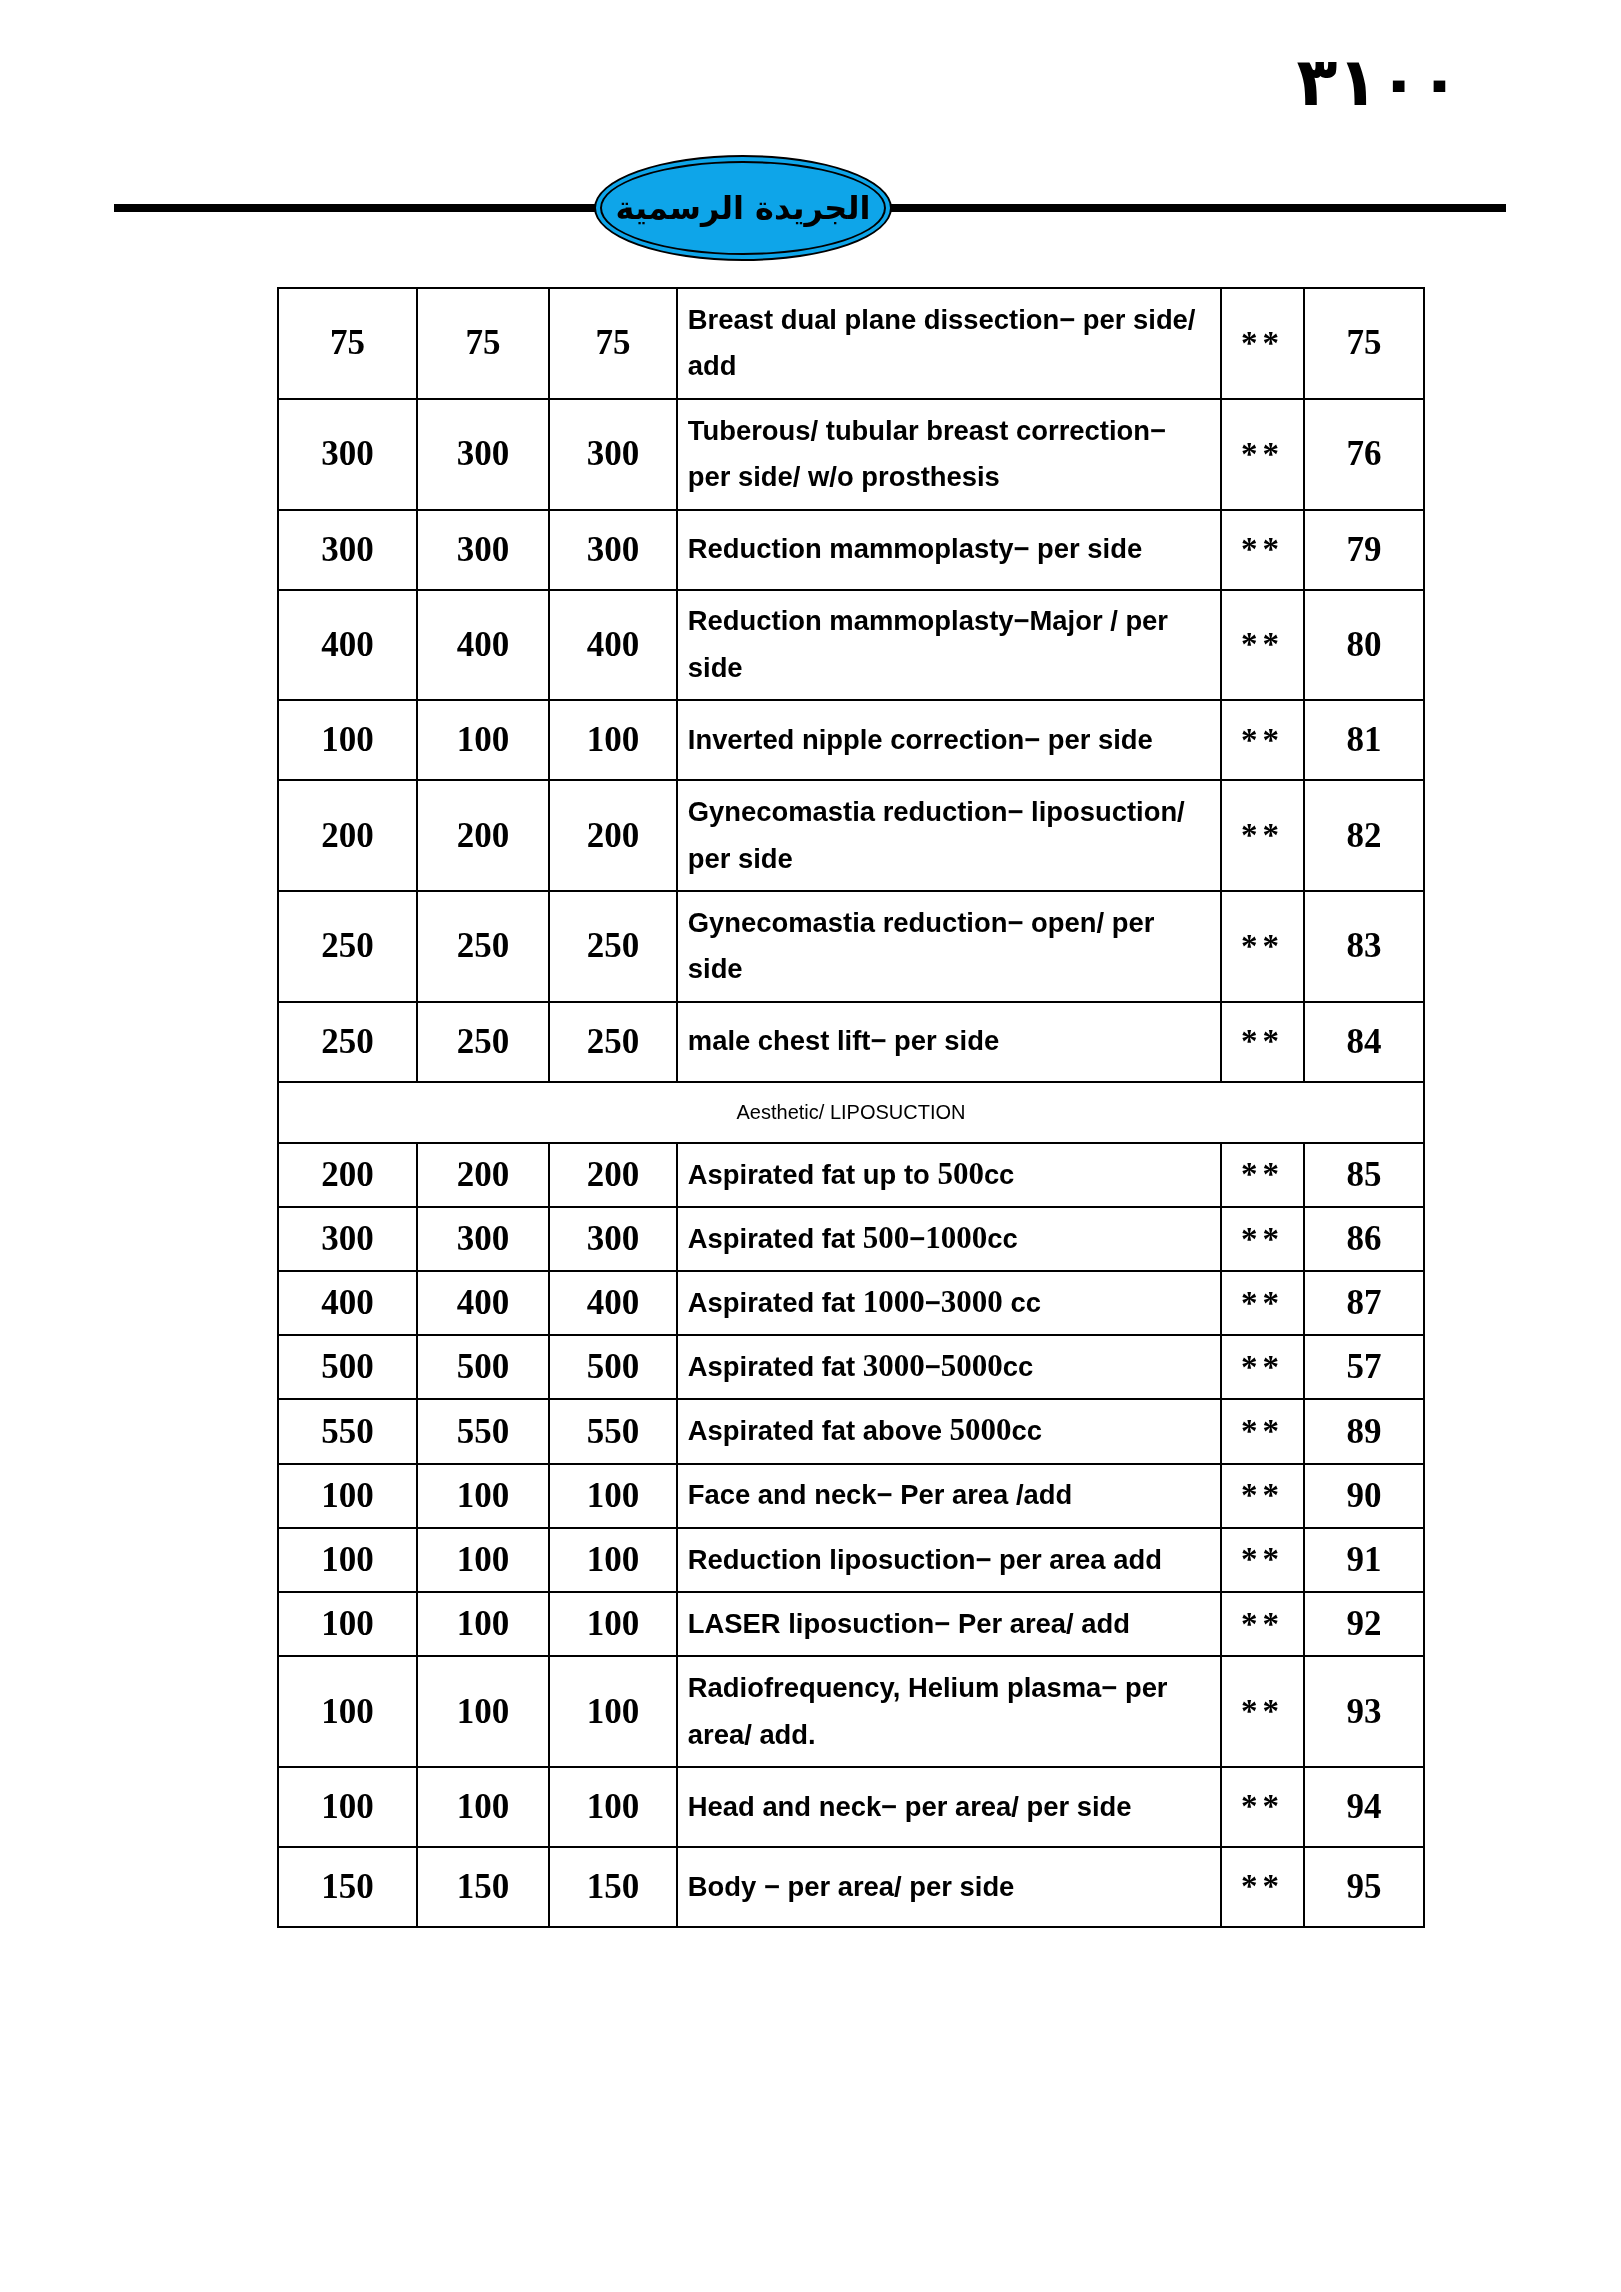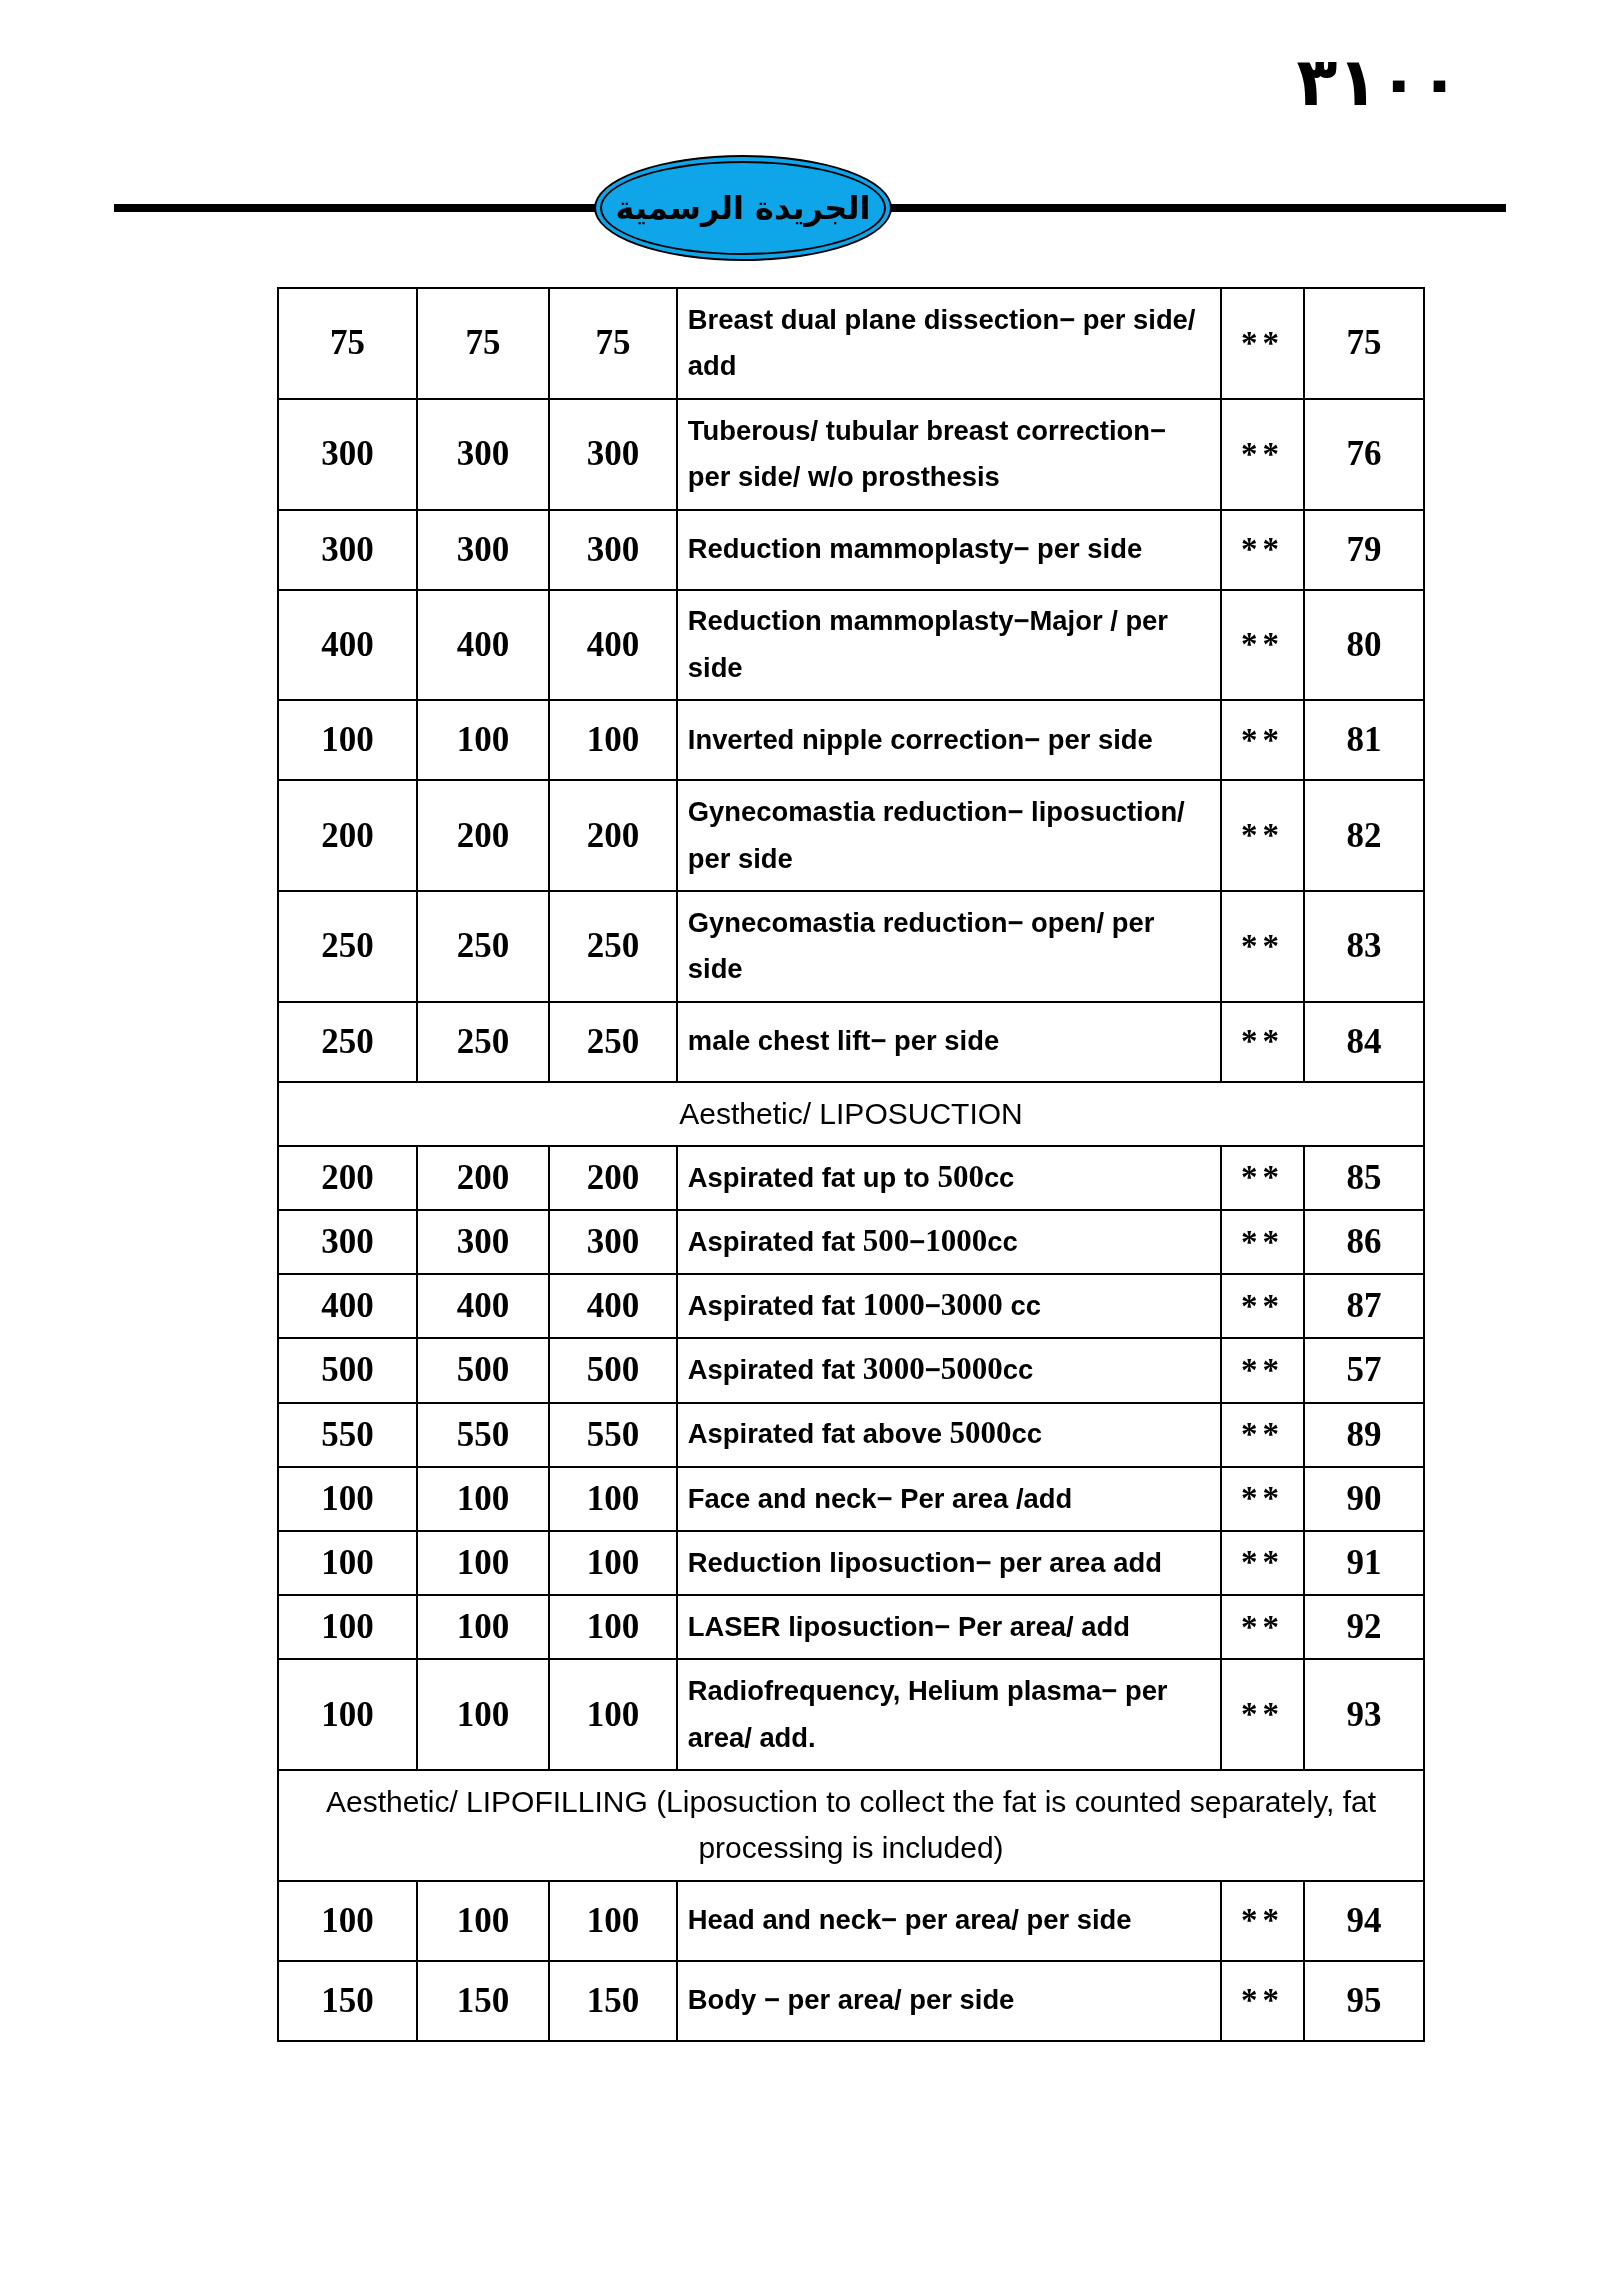--- a/index.html
+++ b/index.html
@@ -110,21 +110,21 @@
   }
   .num-cell {
     text-align: center;
     font-family: "Liberation Serif", serif;
     font-weight: 700;
     font-size: 35px;
   }
   .section-cell {
     text-align: center;
     font-weight: 400;
-    font-size: 30px;
+    font-size: 20px;
     line-height: 1.55;
     border-radius: 23px;
   }
   tr.row-lg { height: 80px; }
   tr.row-sm { height: 58px; }
   tr.row-section { height: 61px; }
 </style>
 </head>
 <body>
 
@@ -280,23 +280,20 @@
           <td class="num-cell">92</td>
         </tr>
         <tr class="row-sm">
           <td class="price-cell">100</td>
           <td class="price-cell">100</td>
           <td class="price-cell">100</td>
           <td class="desc-cell">Radiofrequency, Helium plasma− per area/ add.</td>
           <td class="stars-cell">**</td>
           <td class="num-cell">93</td>
         </tr>
-        <tr class="row-section">
-          <td colspan="6" class="section-cell">Aesthetic/ LIPOFILLING (Liposuction to collect the fat is counted separately, fat processing is included)</td>
-        </tr>
         <tr class="row-lg">
           <td class="price-cell">100</td>
           <td class="price-cell">100</td>
           <td class="price-cell">100</td>
           <td class="desc-cell">Head and neck− per area/ per side</td>
           <td class="stars-cell">**</td>
           <td class="num-cell">94</td>
         </tr>
         <tr class="row-lg">
           <td class="price-cell">150</td>

